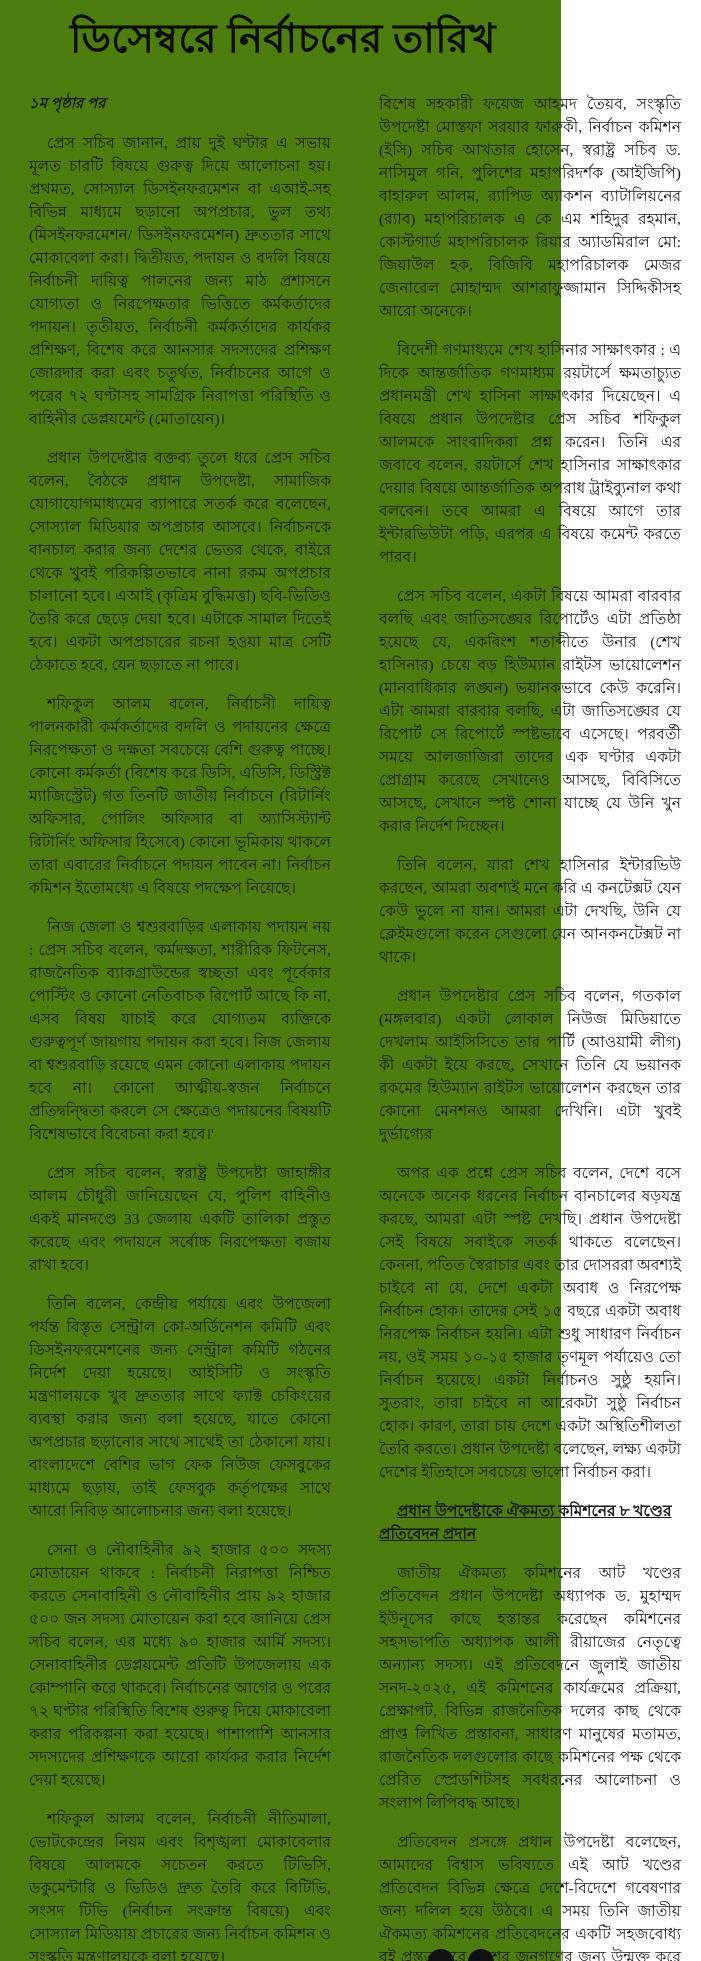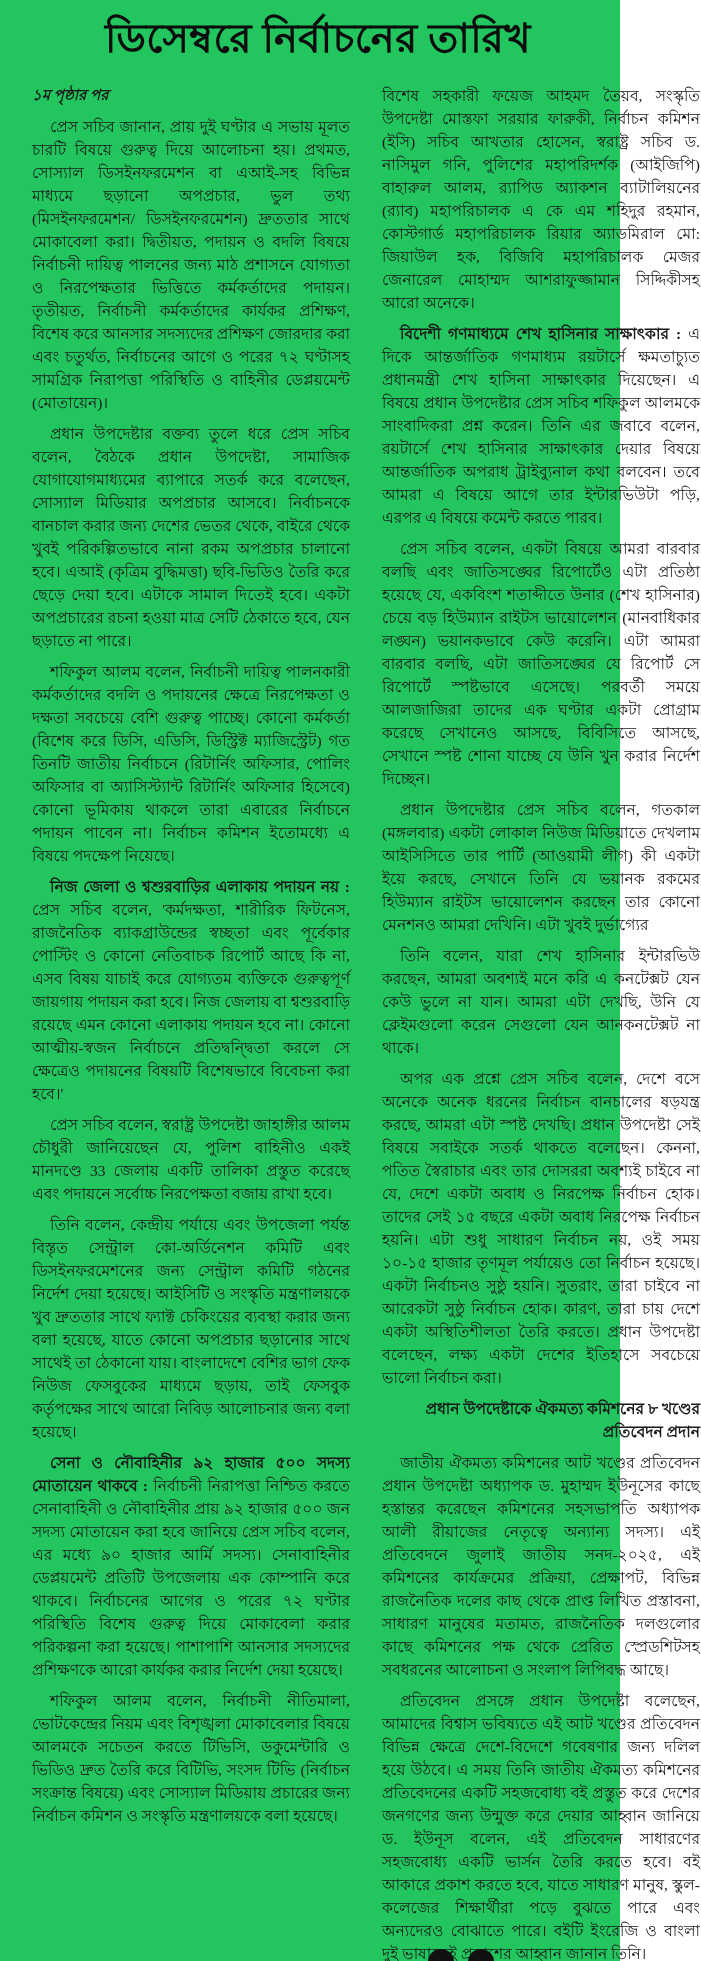--- a/index.html
+++ b/index.html
@@ -9,25 +9,25 @@
   }
   body {
     width: 701px;
     height: 1961px;
     position: relative;
     overflow: hidden;
     font-family: "Liberation Serif", "DejaVu Serif", serif;
     color: #181818;
   }
   .page {
-    width: 620px;
+    width: 561px;
     height: 1961px;
     box-sizing: border-box;
-    padding: 10px 8px 0 24px;
-    background: #22c55e;
+    padding: 10px 8px 0 13px;
+    background: #4d7c0f;
   }
   .headline {
     text-align: center;
     font-size: 40px;
     font-weight: bold;
     line-height: 1.15;
     margin: 6px 0 14px 0;
     letter-spacing: 0.5px;
     color: #0d0d0d;
   }
@@ -39,40 +39,41 @@
   }
   .col {
     width: 334px;
     flex: 0 0 334px;
     font-size: 15.5px;
     line-height: 23px;
     text-align: justify;
     color: #1a1a1a;
   }
   .col p {
-    margin: 8px;
+    margin: 16px;
     padding: 0;
     text-indent: 18px;
   }
   .col p.noindent {
     text-indent: 0;
   }
   .col p.jumpline {
     text-indent: 0;
     font-weight: bold;
     font-style: italic;
     font-size: 15px;
   }
   .col p.subheading {
     font-weight: bold;
     text-indent: 18px;
-    text-align: right;
+    text-align: left;
+    text-decoration: underline;
   }
   .col strong.lead {
-    font-weight: bold;
+    font-weight: normal;
   }
   
   .cutoff-fragment {
     position: absolute;
     bottom: -10px;
     left: 428px;
     width: 90px;
     height: 22px;
     display: flex;
     gap: 14px;
@@ -99,22 +100,22 @@
         <p class="para"><strong class="lead">নিজ জেলা ও শ্বশুরবাড়ির এলাকায় পদায়ন নয় : </strong>প্রেস সচিব বলেন, 'কর্মদক্ষতা, শারীরিক ফিটনেস, রাজনৈতিক ব্যাকগ্রাউন্ডের স্বচ্ছতা এবং পূর্বেকার পোস্টিং ও কোনো নেতিবাচক রিপোর্ট আছে কি না, এসব বিষয় যাচাই করে যোগ্যতম ব্যক্তিকে গুরুত্বপূর্ণ জায়গায় পদায়ন করা হবে। নিজ জেলায় বা শ্বশুরবাড়ি রয়েছে এমন কোনো এলাকায় পদায়ন হবে না। কোনো আত্মীয়-স্বজন নির্বাচনে প্রতিদ্বন্দ্বিতা করলে সে ক্ষেত্রেও পদায়নের বিষয়টি বিশেষভাবে বিবেচনা করা হবে।'</p>
         <p class="para">প্রেস সচিব বলেন, স্বরাষ্ট্র উপদেষ্টা জাহাঙ্গীর আলম চৌধুরী জানিয়েছেন যে, পুলিশ বাহিনীও একই মানদণ্ডে 33 জেলায় একটি তালিকা প্রস্তুত করেছে এবং পদায়নে সর্বোচ্চ নিরপেক্ষতা বজায় রাখা হবে।</p>
         <p class="para">তিনি বলেন, কেন্দ্রীয় পর্যায়ে এবং উপজেলা পর্যন্ত বিস্তৃত সেন্ট্রাল কো-অর্ডিনেশন কমিটি এবং ডিসইনফরমেশনের জন্য সেন্ট্রাল কমিটি গঠনের নির্দেশ দেয়া হয়েছে। আইসিটি ও সংস্কৃতি মন্ত্রণালয়কে খুব দ্রুততার সাথে ফ্যাক্ট চেকিংয়ের ব্যবস্থা করার জন্য বলা হয়েছে, যাতে কোনো অপপ্রচার ছড়ানোর সাথে সাথেই তা ঠেকানো যায়। বাংলাদেশে বেশির ভাগ ফেক নিউজ ফেসবুকের মাধ্যমে ছড়ায়, তাই ফেসবুক কর্তৃপক্ষের সাথে আরো নিবিড় আলোচনার জন্য বলা হয়েছে।</p>
         <p class="para"><strong class="lead">সেনা ও নৌবাহিনীর ৯২ হাজার ৫০০ সদস্য মোতায়েন থাকবে : </strong>নির্বাচনী নিরাপত্তা নিশ্চিত করতে সেনাবাহিনী ও নৌবাহিনীর প্রায় ৯২ হাজার ৫০০ জন সদস্য মোতায়েন করা হবে জানিয়ে প্রেস সচিব বলেন, এর মধ্যে ৯০ হাজার আর্মি সদস্য। সেনাবাহিনীর ডেপ্লয়মেন্ট প্রতিটি উপজেলায় এক কোম্পানি করে থাকবে। নির্বাচনের আগের ও পরের ৭২ ঘণ্টার পরিস্থিতি বিশেষ গুরুত্ব দিয়ে মোকাবেলা করার পরিকল্পনা করা হয়েছে। পাশাপাশি আনসার সদস্যদের প্রশিক্ষণকে আরো কার্যকর করার নির্দেশ দেয়া হয়েছে।</p>
         <p class="para">শফিকুল আলম বলেন, নির্বাচনী নীতিমালা, ভোটকেন্দ্রের নিয়ম এবং বিশৃঙ্খলা মোকাবেলার বিষয়ে আলমকে সচেতন করতে টিভিসি, ডকুমেন্টারি ও ভিডিও দ্রুত তৈরি করে বিটিভি, সংসদ টিভি (নির্বাচন সংক্রান্ত বিষয়ে) এবং সোস্যাল মিডিয়ায় প্রচারের জন্য নির্বাচন কমিশন ও সংস্কৃতি মন্ত্রণালয়কে বলা হয়েছে।</p>
       </div>
     <div class="col">
         <p class="para noindent">বিশেষ সহকারী ফয়েজ আহমদ তৈয়ব, সংস্কৃতি উপদেষ্টা মোস্তফা সরয়ার ফারুকী, নির্বাচন কমিশন (ইসি) সচিব আখতার হোসেন, স্বরাষ্ট্র সচিব ড. নাসিমুল গনি, পুলিশের মহাপরিদর্শক (আইজিপি) বাহারুল আলম, র‍্যাপিড অ্যাকশন ব্যাটালিয়নের (র‍্যাব) মহাপরিচালক এ কে এম শহিদুর রহমান, কোস্টগার্ড মহাপরিচালক রিয়ার অ্যাডমিরাল মো: জিয়াউল হক, বিজিবি মহাপরিচালক মেজর জেনারেল মোহাম্মদ আশরাফুজ্জামান সিদ্দিকীসহ আরো অনেকে।</p>
         <p class="para"><strong class="lead">বিদেশী গণমাধ্যমে শেখ হাসিনার সাক্ষাৎকার : </strong>এ দিকে আন্তর্জাতিক গণমাধ্যম রয়টার্সে ক্ষমতাচ্যুত প্রধানমন্ত্রী শেখ হাসিনা সাক্ষাৎকার দিয়েছেন। এ বিষয়ে প্রধান উপদেষ্টার প্রেস সচিব শফিকুল আলমকে সাংবাদিকরা প্রশ্ন করেন। তিনি এর জবাবে বলেন, রয়টার্সে শেখ হাসিনার সাক্ষাৎকার দেয়ার বিষয়ে আন্তর্জাতিক অপরাধ ট্রাইব্যুনাল কথা বলবেন। তবে আমরা এ বিষয়ে আগে তার ইন্টারভিউটা পড়ি, এরপর এ বিষয়ে কমেন্ট করতে পারব।</p>
         <p class="para">প্রেস সচিব বলেন, একটা বিষয়ে আমরা বারবার বলছি এবং জাতিসঙ্ঘের রিপোর্টেও এটা প্রতিষ্ঠা হয়েছে যে, একবিংশ শতাব্দীতে উনার (শেখ হাসিনার) চেয়ে বড় হিউম্যান রাইটস ভায়োলেশন (মানবাধিকার লঙ্ঘন) ভয়ানকভাবে কেউ করেনি। এটা আমরা বারবার বলছি, এটা জাতিসঙ্ঘের যে রিপোর্ট সে রিপোর্টে স্পষ্টভাবে এসেছে। পরবর্তী সময়ে আলজাজিরা তাদের এক ঘণ্টার একটা প্রোগ্রাম করেছে সেখানেও আসছে, বিবিসিতে আসছে, সেখানে স্পষ্ট শোনা যাচ্ছে যে উনি খুন করার নির্দেশ দিচ্ছেন।</p>
+        <p class="para">তিনি বলেন, যারা শেখ হাসিনার ইন্টারভিউ করছেন, আমরা অবশ্যই মনে করি এ কনটেক্সট যেন কেউ ভুলে না যান। আমরা এটা দেখছি, উনি যে ক্লেইমগুলো করেন সেগুলো যেন আনকনটেক্সট না থাকে।</p>
         <p class="para">প্রধান উপদেষ্টার প্রেস সচিব বলেন, গতকাল (মঙ্গলবার) একটা লোকাল নিউজ মিডিয়াতে দেখলাম আইসিসিতে তার পার্টি (আওয়ামী লীগ) কী একটা ইয়ে করছে, সেখানে তিনি যে ভয়ানক রকমের হিউম্যান রাইটস ভায়োলেশন করছেন তার কোনো মেনশনও আমরা দেখিনি। এটা খুবই দুর্ভাগ্যের</p>
-        <p class="para">তিনি বলেন, যারা শেখ হাসিনার ইন্টারভিউ করছেন, আমরা অবশ্যই মনে করি এ কনটেক্সট যেন কেউ ভুলে না যান। আমরা এটা দেখছি, উনি যে ক্লেইমগুলো করেন সেগুলো যেন আনকনটেক্সট না থাকে।</p>
         <p class="para">অপর এক প্রশ্নে প্রেস সচিব বলেন, দেশে বসে অনেকে অনেক ধরনের নির্বাচন বানচালের ষড়যন্ত্র করছে, আমরা এটা স্পষ্ট দেখছি। প্রধান উপদেষ্টা সেই বিষয়ে সবাইকে সতর্ক থাকতে বলেছেন। কেননা, পতিত স্বৈরাচার এবং তার দোসররা অবশ্যই চাইবে না যে, দেশে একটা অবাধ ও নিরপেক্ষ নির্বাচন হোক। তাদের সেই ১৫ বছরে একটা অবাধ নিরপেক্ষ নির্বাচন হয়নি। এটা শুধু সাধারণ নির্বাচন নয়, ওই সময় ১০-১৫ হাজার তৃণমূল পর্যায়েও তো নির্বাচন হয়েছে। একটা নির্বাচনও সুষ্ঠু হয়নি। সুতরাং, তারা চাইবে না আরেকটা সুষ্ঠু নির্বাচন হোক। কারণ, তারা চায় দেশে একটা অস্থিতিশীলতা তৈরি করতে। প্রধান উপদেষ্টা বলেছেন, লক্ষ্য একটা দেশের ইতিহাসে সবচেয়ে ভালো নির্বাচন করা।</p>
         <p class="subheading">প্রধান উপদেষ্টাকে ঐকমত্য কমিশনের ৮ খণ্ডের প্রতিবেদন প্রদান</p>
         <p class="para">জাতীয় ঐকমত্য কমিশনের আট খণ্ডের প্রতিবেদন প্রধান উপদেষ্টা অধ্যাপক ড. মুহাম্মদ ইউনূসের কাছে হস্তান্তর করেছেন কমিশনের সহসভাপতি অধ্যাপক আলী রীয়াজের নেতৃত্বে অন্যান্য সদস্য। এই প্রতিবেদনে জুলাই জাতীয় সনদ-২০২৫, এই কমিশনের কার্যক্রমের প্রক্রিয়া, প্রেক্ষাপট, বিভিন্ন রাজনৈতিক দলের কাছ থেকে প্রাপ্ত লিখিত প্রস্তাবনা, সাধারণ মানুষের মতামত, রাজনৈতিক দলগুলোর কাছে কমিশনের পক্ষ থেকে প্রেরিত স্প্রেডশিটসহ সবধরনের আলোচনা ও সংলাপ লিপিবদ্ধ আছে।</p>
         <p class="para">প্রতিবেদন প্রসঙ্গে প্রধান উপদেষ্টা বলেছেন, আমাদের বিশ্বাস ভবিষ্যতে এই আট খণ্ডের প্রতিবেদন বিভিন্ন ক্ষেত্রে দেশে-বিদেশে গবেষণার জন্য দলিল হয়ে উঠবে। এ সময় তিনি জাতীয় ঐকমত্য কমিশনের প্রতিবেদনের একটি সহজবোধ্য বই প্রস্তুত করে দেশের জনগণের জন্য উন্মুক্ত করে দেয়ার আহ্বান জানিয়ে ড. ইউনূস বলেন, এই প্রতিবেদন সাধারণের সহজবোধ্য একটি ভার্সন তৈরি করতে হবে। বই আকারে প্রকাশ করতে হবে, যাতে সাধারণ মানুষ, স্কুল-কলেজের শিক্ষার্থীরা পড়ে বুঝতে পারে এবং অন্যদেরও বোঝাতে পারে। বইটি ইংরেজি ও বাংলা দুই ভাষাতেই প্রকাশের আহ্বান জানান তিনি।</p>
       </div>
   </div>
 
   <div class="cutoff-fragment">
     <span class="blob"></span>
     <span class="blob"></span>

